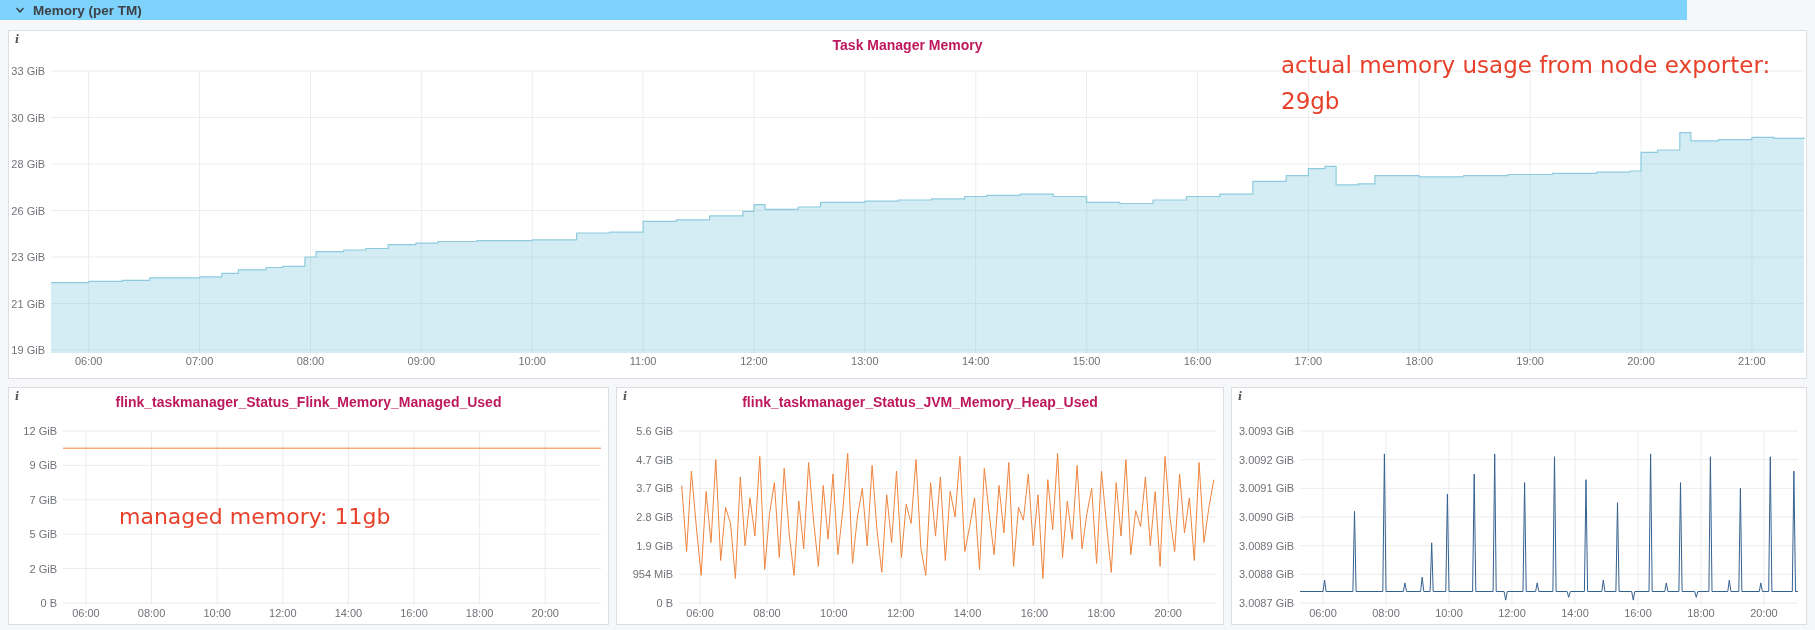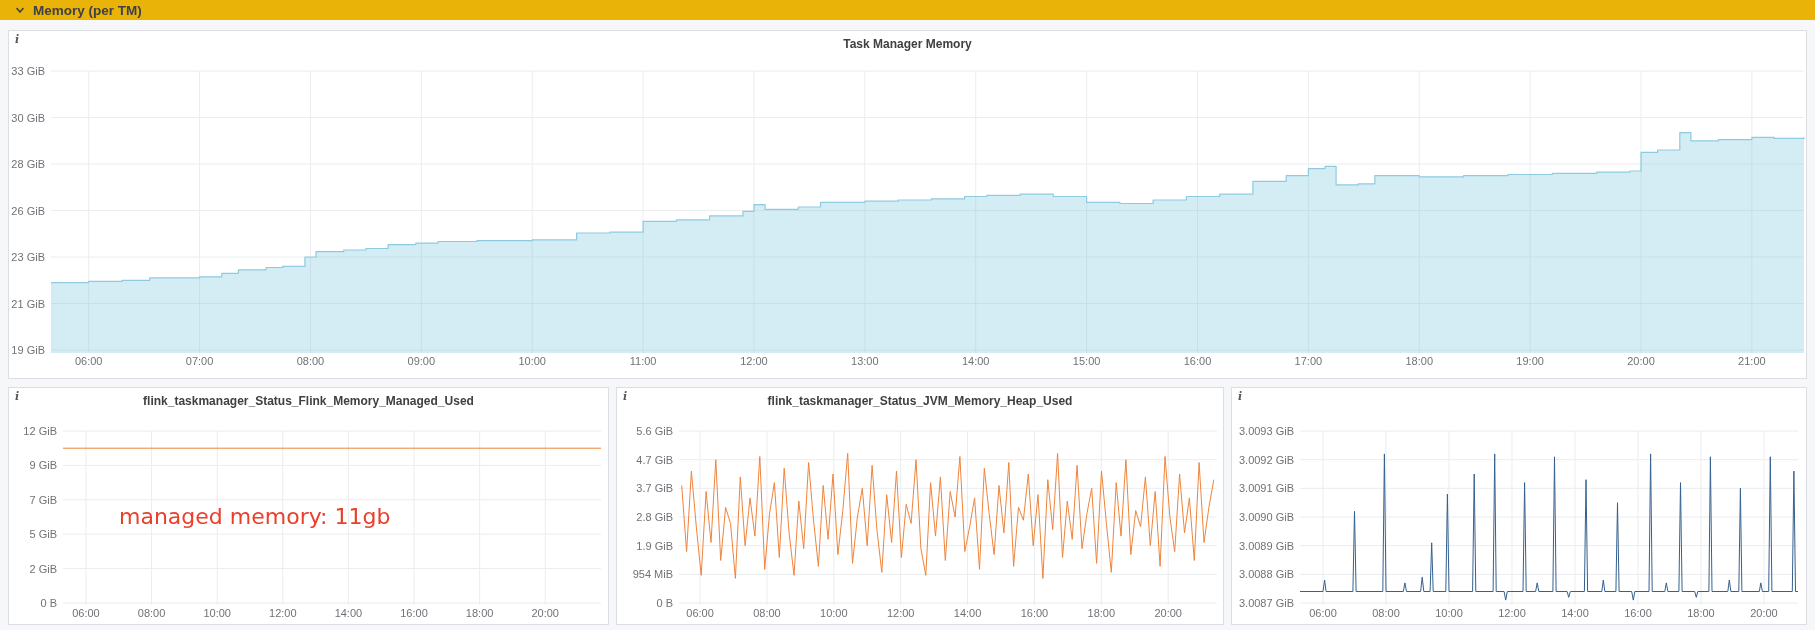--- a/index.html
+++ b/index.html
@@ -1,32 +1,32 @@
 <!DOCTYPE html>
 <html><head>
 <meta charset="utf-8">
 <style>
   * { box-sizing: border-box; margin: 0; padding: 0; }
   html,body { width:1815px; height:630px; overflow:hidden;
     background:#f6f7f9; font-family:"Liberation Sans", sans-serif; }
 
-  .section-header { position:absolute; left:0; top:0; width:1815px; height:20px;
+  .section-header { position:absolute; left:0; top:0; width:1687px; height:20px;
     display:flex; align-items:center; gap:7px; padding-left:14px;
-    background:#eab308; cursor:pointer; }
+    background:#7dd3fc; cursor:pointer; }
   .section-title { font-size:13.5px; font-weight:bold; color:#3e4147; }
   .chev { width:12px; height:12px; }
 
   .panel { position:absolute; background:#ffffff; border:1px solid #dcdee3; }
   #panel-main    { left:8px;    top:30px;  width:1799px; height:349px; }
   #panel-managed { left:8px;    top:387px; width:601px;  height:238px; }
   #panel-heap    { left:616px;  top:387px; width:608px;  height:238px; }
   #panel-direct  { left:1231px; top:387px; width:576px;  height:238px; }
 
   .panel-title { position:absolute; left:0; top:6px; width:100%;
-    text-align:center; font-size:12px; font-weight:bold; color:#404040; cursor:pointer; }
+    text-align:center; font-size:14px; font-weight:bold; color:#be185d; cursor:pointer; }
   .info-icon { position:absolute; left:6px; top:2px;
     font-family:"DejaVu Serif", serif; font-style:italic; font-weight:bold;
     font-size:11px; color:#55575c; cursor:pointer; }
 
   svg.chart { position:absolute; left:0; top:0; }
   svg.chart text { font-family:"Liberation Sans", sans-serif; font-size:11px; fill:#6f7277; }
 
   .ann { position:absolute; color:#e8402a; font-family:"DejaVu Sans", sans-serif;
     font-size:22px; white-space:nowrap; }
   #ann-main { left:1272px; top:16px; width:524px; font-size:23px;
@@ -91,20 +91,21 @@
       <text x="36" y="183.5" text-anchor="end">26 GiB</text>
       <line x1="42" y1="226" x2="1795" y2="226" stroke="#ebecee" stroke-width="1"></line>
       <text x="36" y="230" text-anchor="end">23 GiB</text>
       <line x1="42" y1="272.5" x2="1795" y2="272.5" stroke="#ebecee" stroke-width="1"></line>
       <text x="36" y="276.5" text-anchor="end">21 GiB</text>
       <line x1="42" y1="319" x2="1795" y2="319" stroke="#ebecee" stroke-width="1"></line>
       <text x="36" y="323" text-anchor="end">19 GiB</text>
       <path d="M 42.0 251.6 H 79.7 V 250.4 H 113.0 V 249.3 H 140.7 V 246.9 H 162.9 V 246.9 H 190.6 V 245.8 H 212.8 V 242.3 H 229.4 V 238.8 H 257.1 V 236.5 H 273.7 V 235.3 H 295.9 V 226.0 H 307.0 V 220.6 H 334.7 V 219.0 H 356.9 V 217.5 H 379.1 V 213.6 H 406.8 V 212.1 H 429.0 V 210.5 H 467.8 V 209.7 H 523.2 V 208.9 H 567.6 V 202.0 H 600.8 V 201.2 H 634.1 V 190.3 H 667.4 V 188.8 H 700.6 V 184.9 H 733.9 V 180.3 H 745.0 V 173.7 H 756.1 V 178.3 H 789.3 V 176.0 H 811.5 V 171.4 H 855.9 V 170.2 H 889.1 V 169.0 H 922.4 V 167.9 H 955.6 V 165.5 H 977.8 V 164.4 H 1011.1 V 163.2 H 1044.3 V 165.5 H 1077.6 V 171.4 H 1110.9 V 172.5 H 1144.1 V 169.0 H 1177.4 V 165.5 H 1210.7 V 163.2 H 1243.9 V 150.4 H 1277.2 V 144.6 H 1299.4 V 137.6 H 1316.0 V 135.3 H 1327.1 V 153.9 H 1349.3 V 152.8 H 1365.9 V 144.6 H 1410.2 V 145.8 H 1454.6 V 144.6 H 1499.0 V 143.5 H 1543.3 V 142.3 H 1587.7 V 141.1 H 1620.9 V 140.0 H 1632.0 V 121.4 H 1648.6 V 119.0 H 1670.8 V 101.6 H 1681.9 V 109.8 H 1709.6 V 108.6 H 1742.9 V 106.3 H 1765.1 V 107.4 H 1795.0 V 106.3 L 1795.0 322 L 42.0 322 Z" fill="rgba(112,194,220,0.30)" stroke="none"></path>
       <path d="M 42.0 251.6 H 79.7 V 250.4 H 113.0 V 249.3 H 140.7 V 246.9 H 162.9 V 246.9 H 190.6 V 245.8 H 212.8 V 242.3 H 229.4 V 238.8 H 257.1 V 236.5 H 273.7 V 235.3 H 295.9 V 226.0 H 307.0 V 220.6 H 334.7 V 219.0 H 356.9 V 217.5 H 379.1 V 213.6 H 406.8 V 212.1 H 429.0 V 210.5 H 467.8 V 209.7 H 523.2 V 208.9 H 567.6 V 202.0 H 600.8 V 201.2 H 634.1 V 190.3 H 667.4 V 188.8 H 700.6 V 184.9 H 733.9 V 180.3 H 745.0 V 173.7 H 756.1 V 178.3 H 789.3 V 176.0 H 811.5 V 171.4 H 855.9 V 170.2 H 889.1 V 169.0 H 922.4 V 167.9 H 955.6 V 165.5 H 977.8 V 164.4 H 1011.1 V 163.2 H 1044.3 V 165.5 H 1077.6 V 171.4 H 1110.9 V 172.5 H 1144.1 V 169.0 H 1177.4 V 165.5 H 1210.7 V 163.2 H 1243.9 V 150.4 H 1277.2 V 144.6 H 1299.4 V 137.6 H 1316.0 V 135.3 H 1327.1 V 153.9 H 1349.3 V 152.8 H 1365.9 V 144.6 H 1410.2 V 145.8 H 1454.6 V 144.6 H 1499.0 V 143.5 H 1543.3 V 142.3 H 1587.7 V 141.1 H 1620.9 V 140.0 H 1632.0 V 121.4 H 1648.6 V 119.0 H 1670.8 V 101.6 H 1681.9 V 109.8 H 1709.6 V 108.6 H 1742.9 V 106.3 H 1765.1 V 107.4 H 1795.0 V 106.3" fill="none" stroke="#8ecbdf" stroke-width="1.2" stroke-linejoin="round"></path>
     </svg>
+  <div class="ann" id="ann-main">actual memory usage from node exporter: 29gb</div>
 </div>
 
 <div class="panel" id="panel-managed">
   <span class="info-icon">i</span>
   <div class="panel-title">flink_taskmanager_Status_Flink_Memory_Managed_Used</div>
   <svg class="chart" id="chart-1" width="599" height="236">
       <line x1="76.96341463414635" y1="43" x2="76.96341463414635" y2="217" stroke="#ebecee" stroke-width="1"></line>
       <text x="76.96341463414635" y="229" text-anchor="middle">06:00</text>
       <line x1="142.57317073170734" y1="43" x2="142.57317073170734" y2="217" stroke="#ebecee" stroke-width="1"></line>
       <text x="142.57317073170734" y="229" text-anchor="middle">08:00</text>

